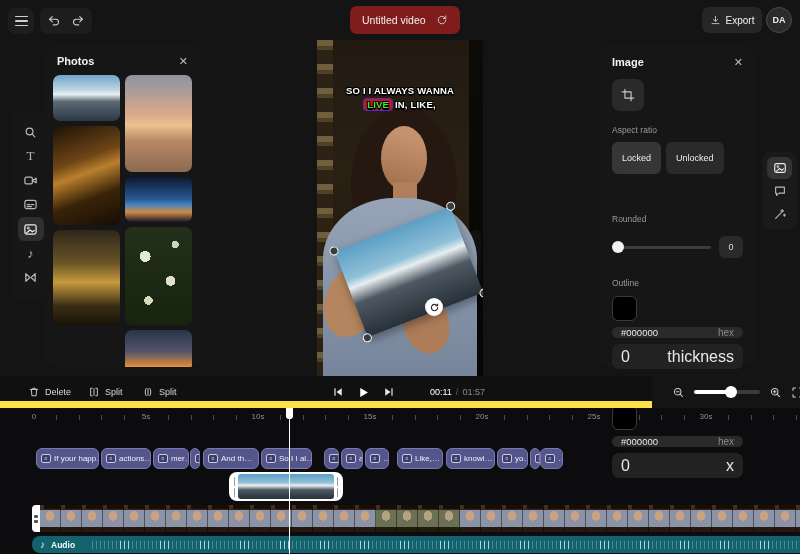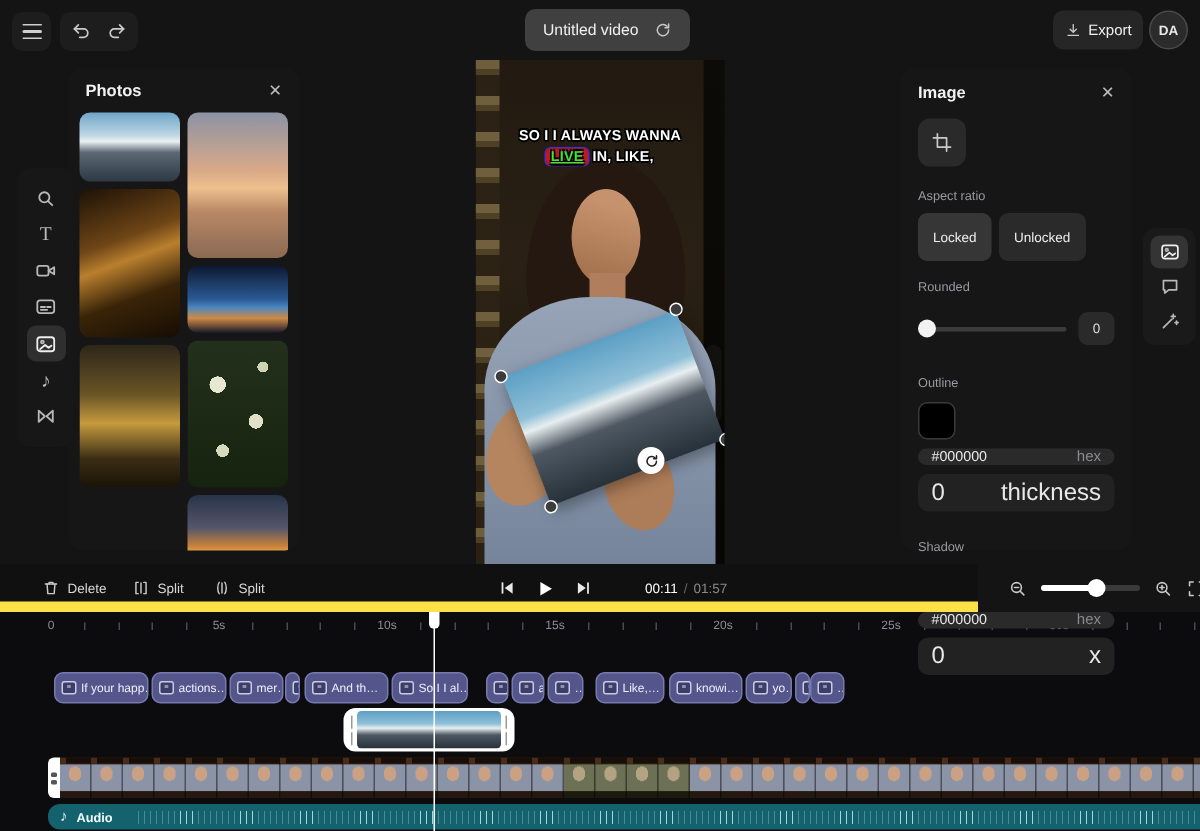--- a/index.html
+++ b/index.html
@@ -6,21 +6,21 @@
   html,body { width:800px; height:554px; overflow:hidden; background:#141414;
     font-family:"Liberation Sans", sans-serif; color:#e8e8e8; }
   #app { position:relative; width:800px; height:554px; background:#141414; }
 
   
   #topbar { position:absolute; top:0; left:0; width:800px; height:40px; background:#141414; z-index:30; }
   .tb-btn { position:absolute; background:#1d1d1d; border-radius:7px; display:flex; align-items:center; justify-content:center; cursor:pointer; }
   #hamburger { left:8px; top:8px; width:26px; height:26px; flex-direction:column; gap:3px; }
   #hamburger i { display:block; width:13px; height:1.6px; background:#cfcfcf; border-radius:1px; }
   #undoredo { left:40px; top:8px; width:52px; height:26px; gap:10px; }
-  #title-pill { position:absolute; left:350px; top:6px; height:28px; background:#404040; border-radius:7px; display:flex; align-items:center; padding:0 12px; gap:10px; }
+  #title-pill { position:absolute; left:350px; top:6px; height:28px; background:#7f1d1d; border-radius:7px; display:flex; align-items:center; padding:0 12px; gap:10px; }
   #title-pill .title { font-size:10.5px; color:#f0f0f0; }
   #export-btn { left:702px; top:7px; width:60px; height:26px; gap:5px; background:#262626; }
   #export-btn span { font-size:10px; color:#f0f0f0; }
   #avatar { position:absolute; left:766px; top:7px; width:26px; height:26px; border-radius:50%;
     background:#2b2b2b; border:1px solid #4a4a4a; display:flex; align-items:center; justify-content:center;
     font-size:9px; font-weight:bold; color:#e8e8e8; cursor:pointer; }
 
   svg.ic { display:block; }
   svg.ic path, svg.ic circle, svg.ic rect, svg.ic line { fill:none; stroke:#c9c9c9; stroke-width:1.3; stroke-linecap:round; stroke-linejoin:round; }
 
@@ -71,21 +71,21 @@
     background:linear-gradient(180deg,#97a4b8 0%,#8593a8 55%,#75849a 100%); }
   #pv-hand-l { position:absolute; left:8px; top:226px; width:52px; height:72px; border-radius:50%;
     background:#b5855f; transform:rotate(18deg); }
   #pv-hand-r { position:absolute; left:86px; top:252px; width:46px; height:62px; border-radius:50%;
     background:#ad7c58; transform:rotate(-14deg); }
 
   #caption { position:absolute; left:0; top:44px; width:100%; text-align:center; z-index:5;
     font-weight:bold; font-size:9.5px; letter-spacing:.2px; color:#fff; line-height:1.45; cursor:pointer;
     text-shadow:-1px -1px 0 #000,1px -1px 0 #000,-1px 1px 0 #000,1px 1px 0 #000,0 1.5px 0 #000; }
   #caption .hl { background:#b91c1c; color:#43e43a; border-radius:3px; padding:0 3px;
-    box-shadow:0 0 0 1px #5a25cc;text-decoration:underline; }
+    box-shadow:0 0 0 1px #5a25cc; }
 
   #overlay-img { position:absolute; left:30px; top:186px; width:124px; height:92px; z-index:6;
     transform:rotate(-21deg); cursor:move;
     background:linear-gradient(180deg,#5c9fc4 0%,#8fc0d8 34%,#e8eef0 44%,#4e5862 62%,#27313a 100%);
     box-shadow:0 4px 10px rgba(0,0,0,.35); }
   .handle { position:absolute; width:9px; height:9px; border-radius:50%;
     background:#3c3c3c; border:1.6px solid #fff; z-index:7; cursor:pointer; }
   .h-tl { left:-5px; top:-5px; } .h-tr { right:-5px; top:-5px; }
   .h-bl { left:-5px; bottom:-5px; } .h-br { right:-5px; bottom:-5px; }
   #rotate-btn { position:absolute; left:108px; top:258px; width:18px; height:18px; border-radius:50%;
@@ -319,21 +319,21 @@
       <svg class="ic" width="14" height="14" viewBox="0 0 16 16">
           <path d="M4.5 1.5 V11.5 H14.5"></path>
           <path d="M1.5 4.5 H11.5 V14.5"></path>
         </svg>
     </div>
     <div class="sec-label">Aspect ratio</div>
     <div class="pair">
       <div class="chip on">Locked</div>
       <div class="chip off">Unlocked</div>
     </div>
-    <div class="sec-label" style="margin-top:12px">Rounded</div>
+    <div class="sec-label" style="margin-top:40px">Rounded</div>
     <div class="slider-row">
       <div class="slider-track">
           <div class="slider-thumb"></div>
         </div>
       <div class="val-box">0</div>
     </div>
     <div class="sec-label" style="margin-top:20px">Outline</div>
     <div class="color-row">
       <div class="swatch"></div>
       <div class="inp">

